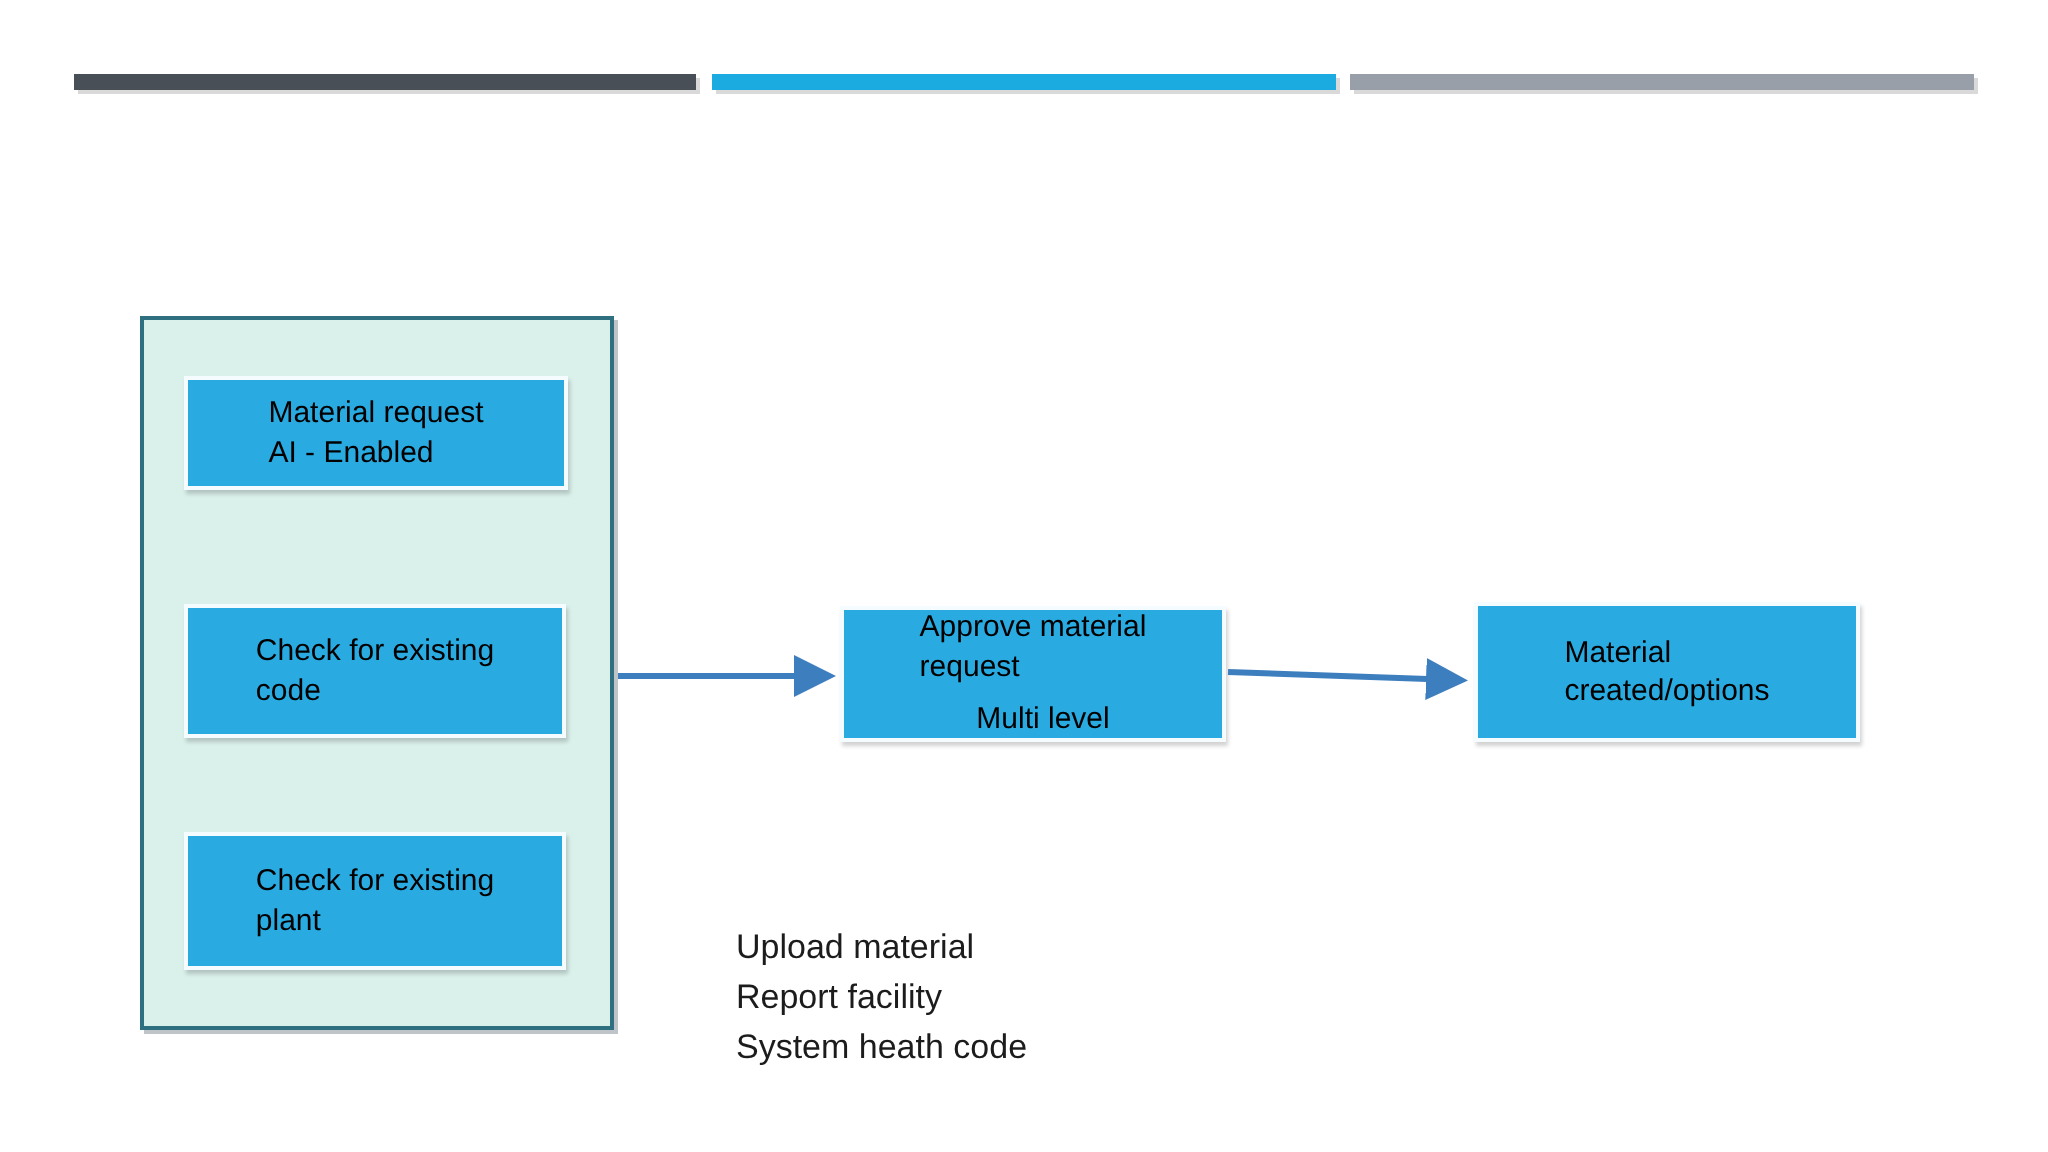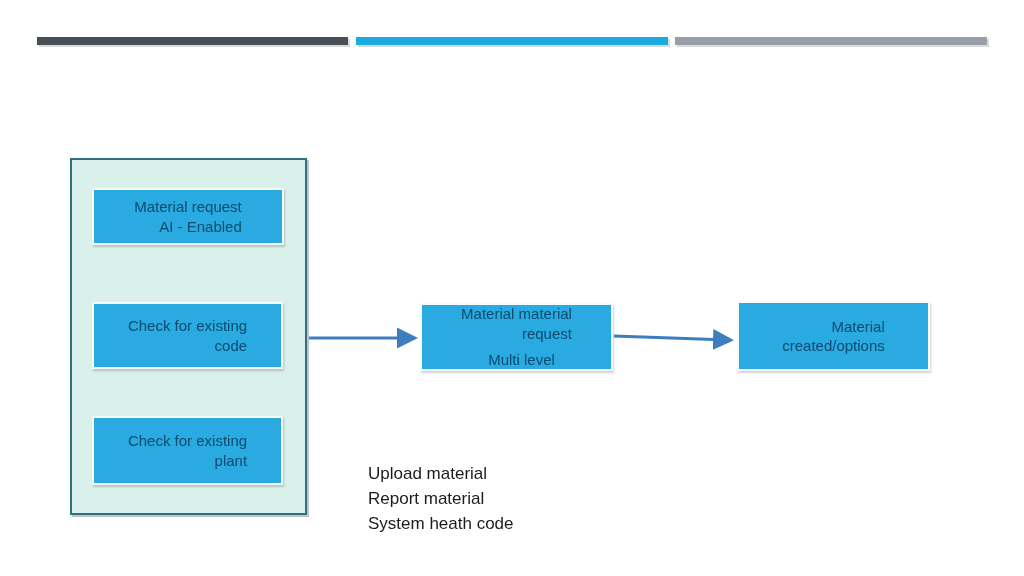--- a/index.html
+++ b/index.html
@@ -28,23 +28,23 @@
     background: var(--container-fill, #daf0ea);
     border: 2px solid var(--container-border, #2e6f80);
     box-shadow: 2px 2px 0 rgba(110, 125, 130, 0.45);
   }
 
   
   .process-box {
     position: absolute;
     background: var(--process-blue, #29abe2);
     border: 2px solid #f4fcff;
-    color: #0c4a6e;
+    color: #000000;
     display: flex; flex-direction: column; align-items: center; justify-content: center;
-    text-align: right; font-size: 15px; line-height: 1.3;
+    text-align: left; font-size: 15px; line-height: 1.3;
     white-space: pre-line;
     box-shadow: 1px 2px 2px rgba(0,0,0,0.18);
   }
   .process-box.step-1 { left: 92px; top: 188px; width: 192px; height: 57px; }
   .process-box.step-2 { left: 92px; top: 302px; width: 191px; height: 67px; }
   .process-box.step-3 { left: 92px; top: 416px; width: 191px; height: 69px; }
   .process-box.approve { left: 420px; top: 303px; width: 193px; height: 68px; }
   .process-box.result  { left: 737px; top: 301px; width: 193px; height: 70px; }
   .process-box .sublabel { margin-top: 7px; margin-left: 10px; }
 
@@ -72,37 +72,37 @@
   <div class="process-group"></div>
 
   <div class="process-box step-1">Material request
 AI - Enabled</div>
   <div class="process-box step-2">Check for existing
 code</div>
   <div class="process-box step-3">Check for existing
 plant</div>
 
   <div class="process-box approve">
-    <span>Material material
+    <span>Approve material
 request</span>
     <span class="sublabel">Multi level</span>
   </div>
 
   <div class="process-box result">Material
 created/options</div>
 
   <svg class="arrow-layer" viewBox="0 0 1024 576" xmlns="http://www.w3.org/2000/svg">
     <defs>
       <marker id="arrowhead" markerWidth="7" markerHeight="7" refX="5" refY="3.5" orient="auto">
         <path class="head" d="M0,0 L7,3.5 L0,7 Z"></path>
       </marker>
     </defs>
     <line x1="309" y1="338" x2="412" y2="338" marker-end="url(#arrowhead)"></line>
     <line x1="614" y1="336" x2="728" y2="340" marker-end="url(#arrowhead)"></line>
   </svg>
 
   <div class="notes">
     <div>Upload material</div>
-    <div>Report material</div>
+    <div>Report facility</div>
     <div>System heath code</div>
   </div>
 
 </div>
 
 </body></html>

